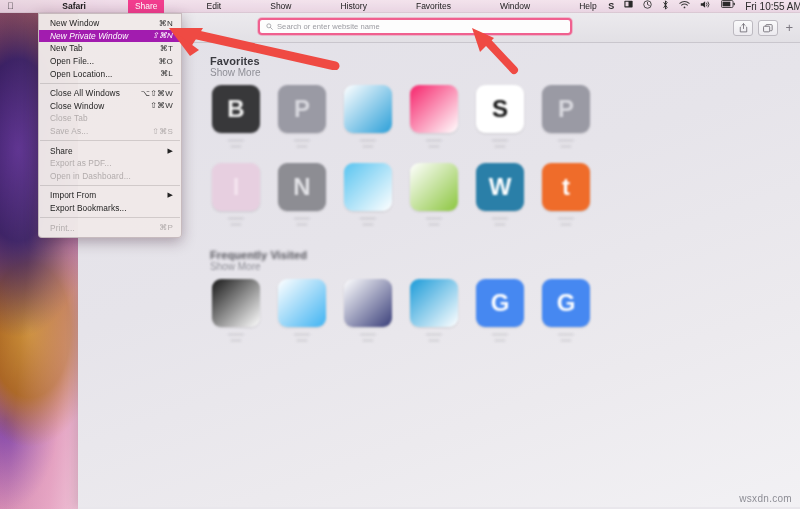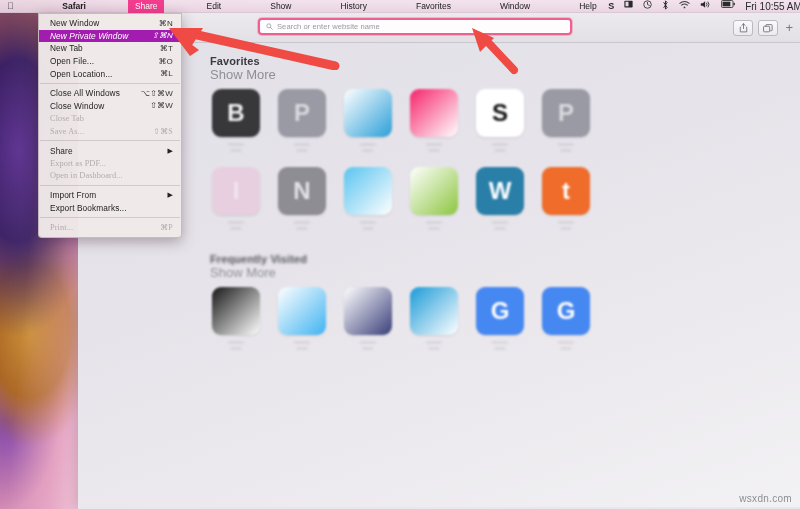--- a/index.html
+++ b/index.html
@@ -52,21 +52,21 @@
     padding: 3px 0 3px 0;
     z-index: 80;
     font-size: 8.3px; color: #1c1c1c;
   }
   .menu-row {
     display: flex; align-items: center; justify-content: space-between;
     height: 12.6px; padding: 0 8px 0 11px; white-space: nowrap;
   }
   .menu-row .mlabel { letter-spacing: .1px; }
   .menu-row .mkey { font-size: 8px; color: #333; letter-spacing: .2px; }
-  .menu-row.disabled .mlabel, .menu-row.disabled .mkey { color: #b2acac; font-family: Liberation Serif, serif; }
+  .menu-row.disabled .mlabel, .menu-row.disabled .mkey { color: #b2acac; }
   .menu-row.highlight { background: #a21caf; font-style: italic; }
   .menu-row.highlight .mlabel, .menu-row.highlight .mkey { color: #ffffff; }
   .menu-sep { height: 1px; background: rgba(0,0,0,0.13); margin: 3px 1px; }
   .submenu-arrow { font-size: 7px; color: #222; }
 
   
   #safari-window {
     position: absolute; left: 78px; top: 13px; right: 0; bottom: 0;
     background: #e9e7ec;
     box-shadow: -2px 0 10px rgba(80,50,70,0.20);
@@ -107,21 +107,21 @@
     position: absolute; inset: 0;
     background: linear-gradient(160deg, #e3e1e8 0%, #e6e4ea 40%, #eceaee 72%, #f2f1f4 100%);
   }
   #content { position: relative; padding: 12px 0 0 0; }
   .section-head {
     display: flex; align-items: baseline; justify-content: space-between;
     width: 412px; margin: 0 0 7px 132px; flex-direction: column;
   }
   .section-title { font-size: 11px; font-weight: bold; color: #3a3a40; letter-spacing: .1px; }
   .section-title.blurred { filter: blur(1.6px); color: #55555c; }
-  .section-more { font-size: 13px; color: #8f8f97; }
+  .section-more { font-size: 10px; color: #8f8f97; }
   .section-more.blurred { filter: blur(1.2px); }
 
   .tile-grid { display: flex; gap: 14px; margin-left: 132px; width: 412px; }
   .tile { width: 52px; display: flex; flex-direction: column; align-items: center; }
   .tile-icon {
     width: 48px; height: 48px; border-radius: 9px;
     display: flex; align-items: center; justify-content: center;
     font-weight: bold; color: #fff;
     filter: blur(1.1px);
     box-shadow: 0 1px 2px rgba(0,0,0,0.12);

